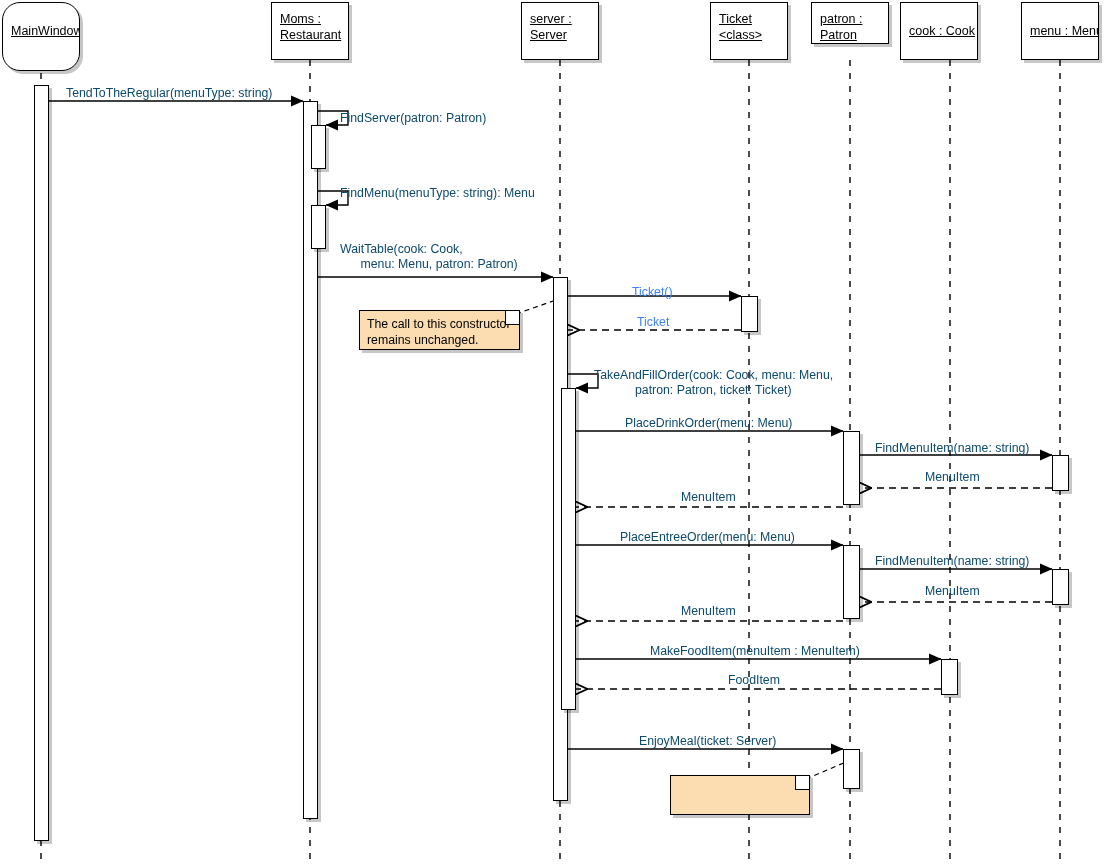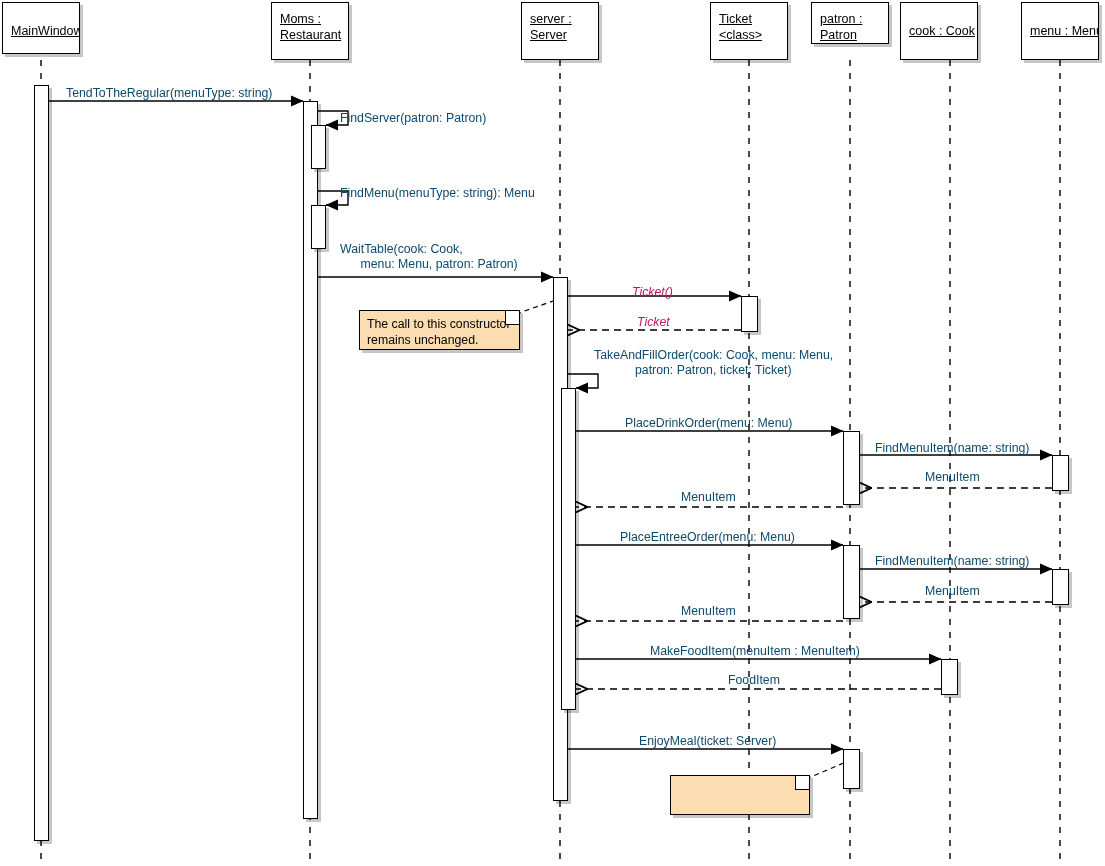--- a/index.html
+++ b/index.html
@@ -45,22 +45,21 @@
     text-align: center;
   }
   .msg-label {
     position: absolute;
     font-size: 12.3px;
     line-height: 15px;
     color: #0c4a6e;
     white-space: pre;
   }
   .msg-label.italic-blue {
-    color: #be185d;
-    font-style: italic;
+    color: #3b82f6;
   }
   .note {
     position: absolute;
     background: #fbddb1;
     border: 1px solid #000000;
     box-shadow: 3px 3px 0 rgba(0,0,0,0.22);
     box-sizing: border-box;
     font-size: 12.3px;
     line-height: 16px;
     color: #000000;
@@ -163,21 +162,21 @@
           <line x1="568" y1="749" x2="843" y2="749" marker-end="url(#arrow-solid)" stroke="#000000" stroke-width="1.4" fill="none"></line>
         </g>
       </g>
     <g id="note-anchors">
         <line x1="516" y1="314" x2="556" y2="300" stroke="#000000" stroke-width="1.2" stroke-dasharray="5 4"></line>
         <line x1="806" y1="779" x2="846" y2="762" stroke="#000000" stroke-width="1.2" stroke-dasharray="5 4"></line>
       </g>
   </svg>
 
   <div id="lifeline-boxes">
-      <div class="lifeline-box" style="left: 2px; top: 2px; width: 78px; height: 52px;">
+      <div class="lifeline-box" style="left: 2px; top: 2px; width: 78px; height: 69px; border-radius: 18px;">
         <span class="lifeline-label" style="margin-top: 14px;">MainWindow</span>
       </div>
       <div class="lifeline-box" style="left: 271px; top: 2px; width: 78px; height: 58px;">
         <span class="lifeline-label" style="margin-top: 2px;">Moms :</span>
         <span class="lifeline-label">Restaurant</span>
       </div>
       <div class="lifeline-box" style="left: 521px; top: 2px; width: 78px; height: 58px;">
         <span class="lifeline-label" style="margin-top: 2px;">server :</span>
         <span class="lifeline-label">Server</span>
       </div>
@@ -212,21 +211,21 @@
       <div class="activation" style="left: 1052px; top: 569px; width: 17px; height: 36px;"></div>
     </div>
   <div id="message-labels">
       <div class="msg-label" style="left: 66px; top: 86px;">TendToTheRegular(menuType: string)</div>
       <div class="msg-label" style="left: 340px; top: 111px;">FindServer(patron: Patron)</div>
       <div class="msg-label" style="left: 340px; top: 186px;">FindMenu(menuType: string): Menu</div>
       <div class="msg-label" style="left: 340px; top: 242px;">WaitTable(cook: Cook,
       menu: Menu, patron: Patron)</div>
       <div class="msg-label italic-blue" style="left: 632px; top: 285px;">Ticket()</div>
       <div class="msg-label italic-blue" style="left: 637px; top: 315px;">Ticket</div>
-      <div class="msg-label" style="left: 594px; top: 348px;">TakeAndFillOrder(cook: Cook, menu: Menu,
+      <div class="msg-label" style="left: 594px; top: 368px;">TakeAndFillOrder(cook: Cook, menu: Menu,
             patron: Patron, ticket: Ticket)</div>
       <div class="msg-label" style="left: 625px; top: 416px;">PlaceDrinkOrder(menu: Menu)</div>
       <div class="msg-label" style="left: 875px; top: 441px;">FindMenuItem(name: string)</div>
       <div class="msg-label" style="left: 925px; top: 470px;">MenuItem</div>
       <div class="msg-label" style="left: 681px; top: 490px;">MenuItem</div>
       <div class="msg-label" style="left: 620px; top: 530px;">PlaceEntreeOrder(menu: Menu)</div>
       <div class="msg-label" style="left: 875px; top: 554px;">FindMenuItem(name: string)</div>
       <div class="msg-label" style="left: 925px; top: 584px;">MenuItem</div>
       <div class="msg-label" style="left: 681px; top: 604px;">MenuItem</div>
       <div class="msg-label" style="left: 650px; top: 644px;">MakeFoodItem(menuItem : MenuItem)</div>

